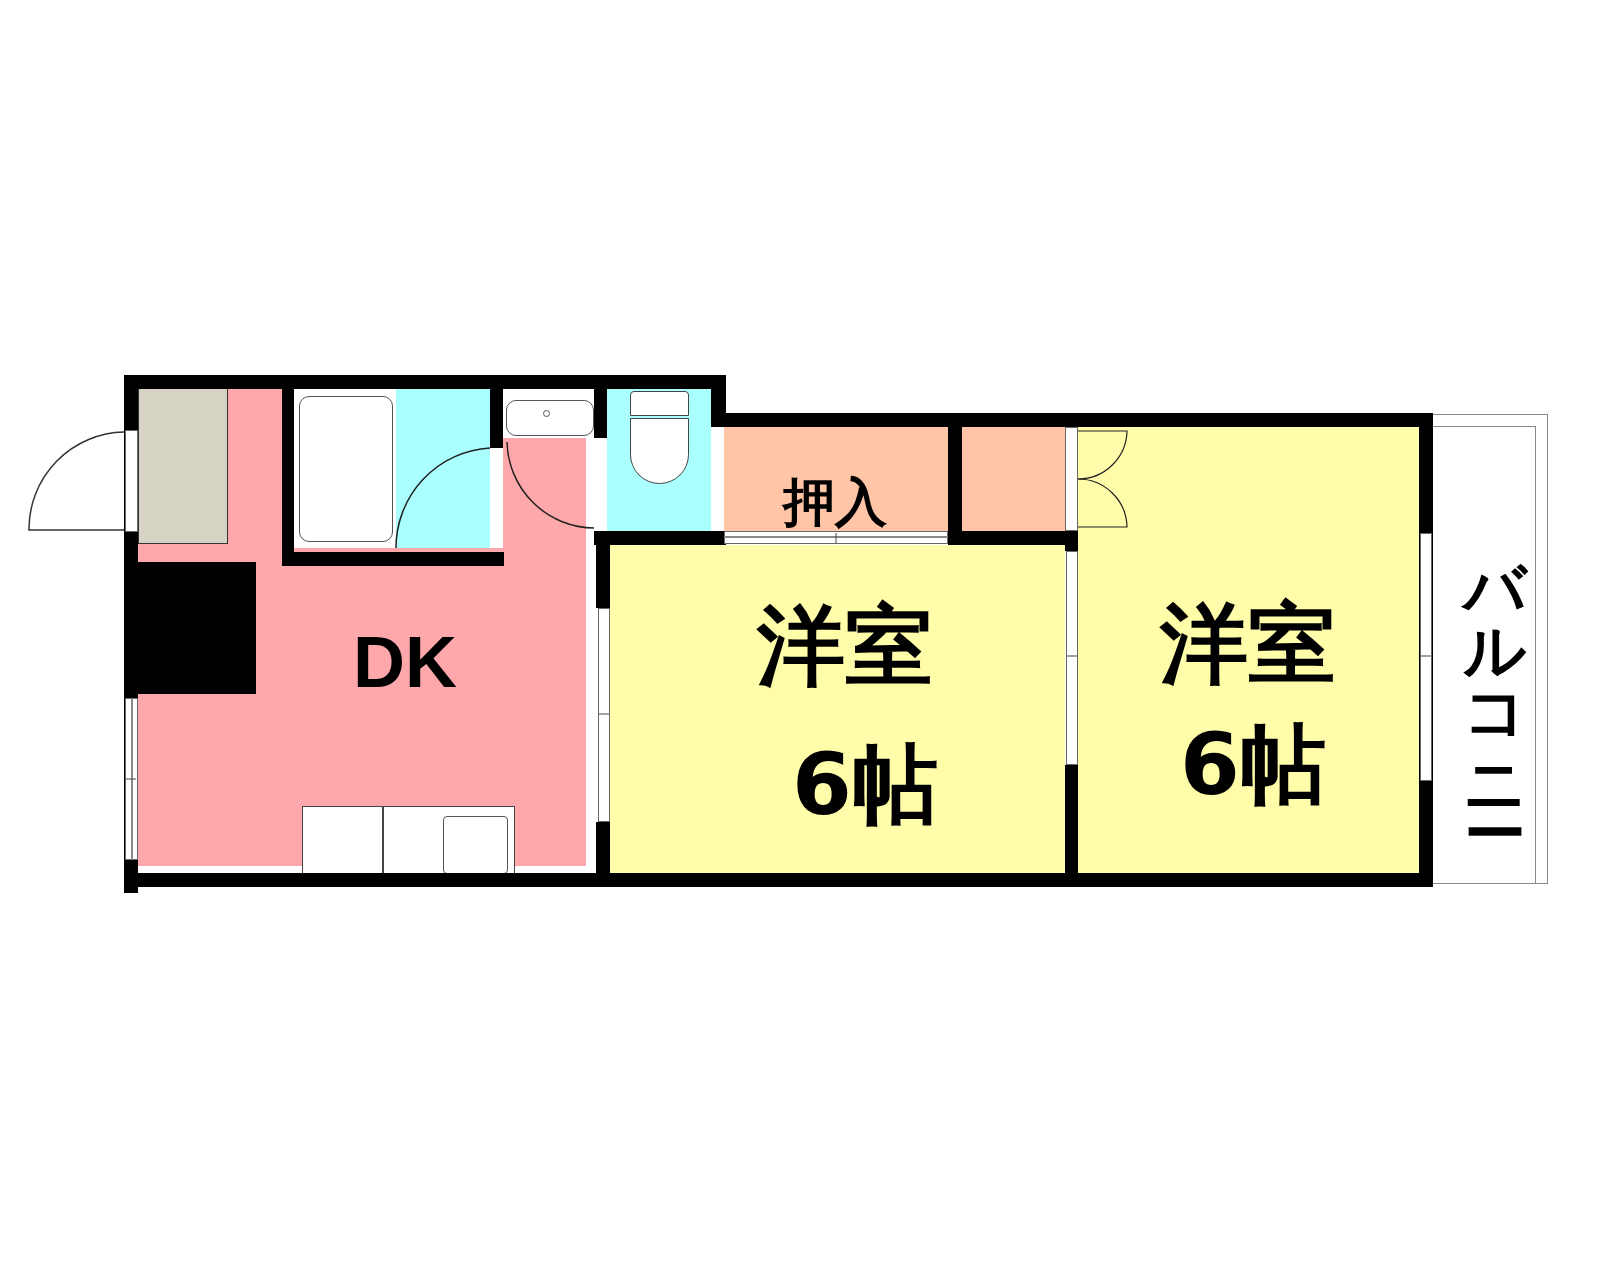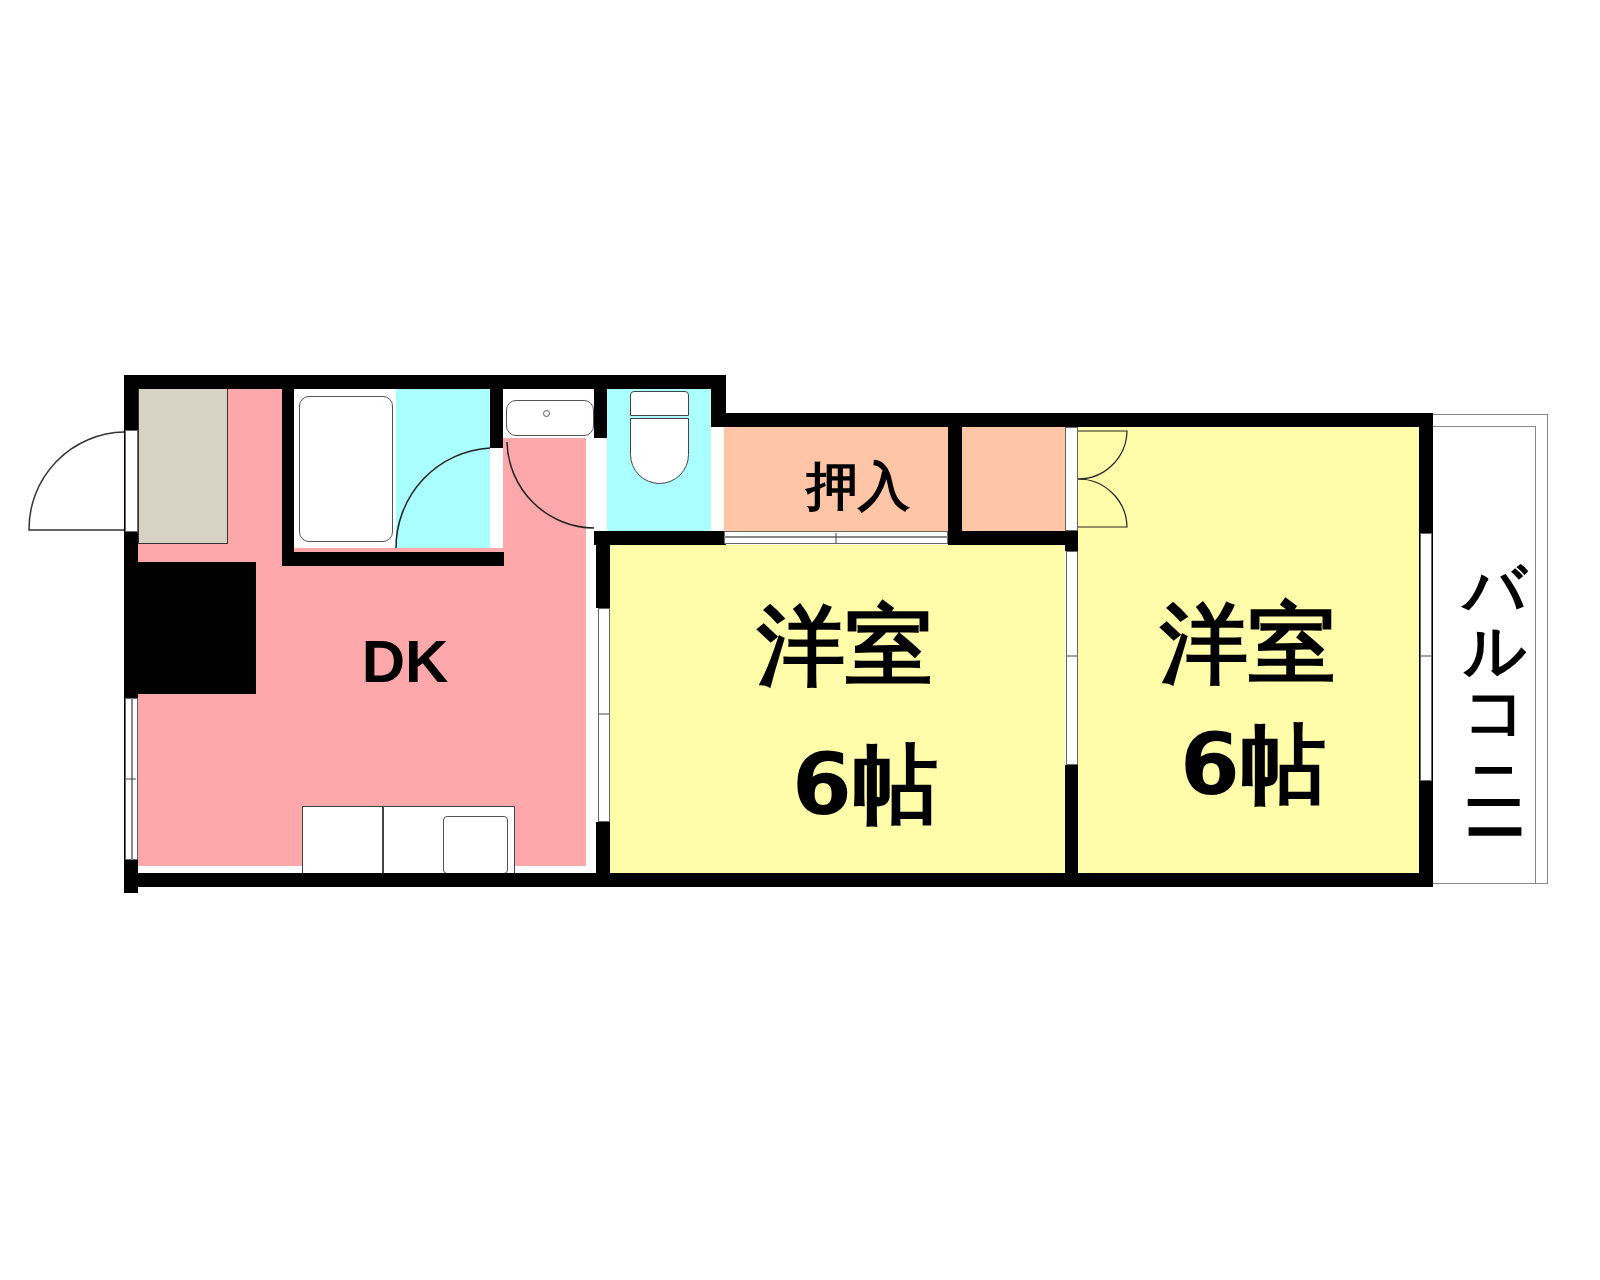--- a/index.html
+++ b/index.html
@@ -112,23 +112,23 @@
     <path d="M1078 431 L1127 431 A49 49 0 0 1 1078 479" fill="none" stroke="#222" stroke-width="1.2"></path>
     <path d="M1078 479 A49 49 0 0 1 1127 527 L1078 527" fill="none" stroke="#222" stroke-width="1.2"></path>
 
     <line x1="126" y1="779" x2="136" y2="779" stroke="#444" stroke-width="1"></line>
     <line x1="599" y1="714" x2="609" y2="714" stroke="#444" stroke-width="1"></line>
     <line x1="836" y1="533" x2="836" y2="543" stroke="#444" stroke-width="1"></line>
     <line x1="1067" y1="656" x2="1077" y2="656" stroke="#444" stroke-width="1"></line>
     <line x1="1421" y1="656" x2="1431" y2="656" stroke="#444" stroke-width="1"></line>
   </svg>
 
-  <div class="label" style="left:330px;top:622px;width:150px;font-size:60px;line-height:80px;font-family:'Liberation Sans',sans-serif;">DK</div>
+  <div class="label" style="left:330px;top:622px;width:150px;font-size:72px;line-height:80px;font-family:'Liberation Sans',sans-serif;">DK</div>
 
-  <div class="label" style="left:760px;top:456px;width:150px;font-size:52px;line-height:60px;text-align:right;">押入</div>
+  <div class="label" style="left:760px;top:472px;width:150px;font-size:52px;line-height:60px;">押入</div>
 
   <div class="label" style="left:745px;top:600px;width:200px;font-size:88px;line-height:92px;">洋室</div>
   <div class="label" style="left:780px;top:738px;width:170px;font-size:86px;line-height:92px;">6帖</div>
 
   <div class="label" style="left:1148px;top:598px;width:200px;font-size:88px;line-height:92px;">洋室</div>
   <div class="label" style="left:1168px;top:718px;width:170px;font-size:86px;line-height:92px;">6帖</div>
 
   <div class="label" style="left:1456px;top:518px;width:70px;font-size:62px;line-height:62px;writing-mode:vertical-rl;text-orientation:upright;">バルコニー</div>
 
 </div>

